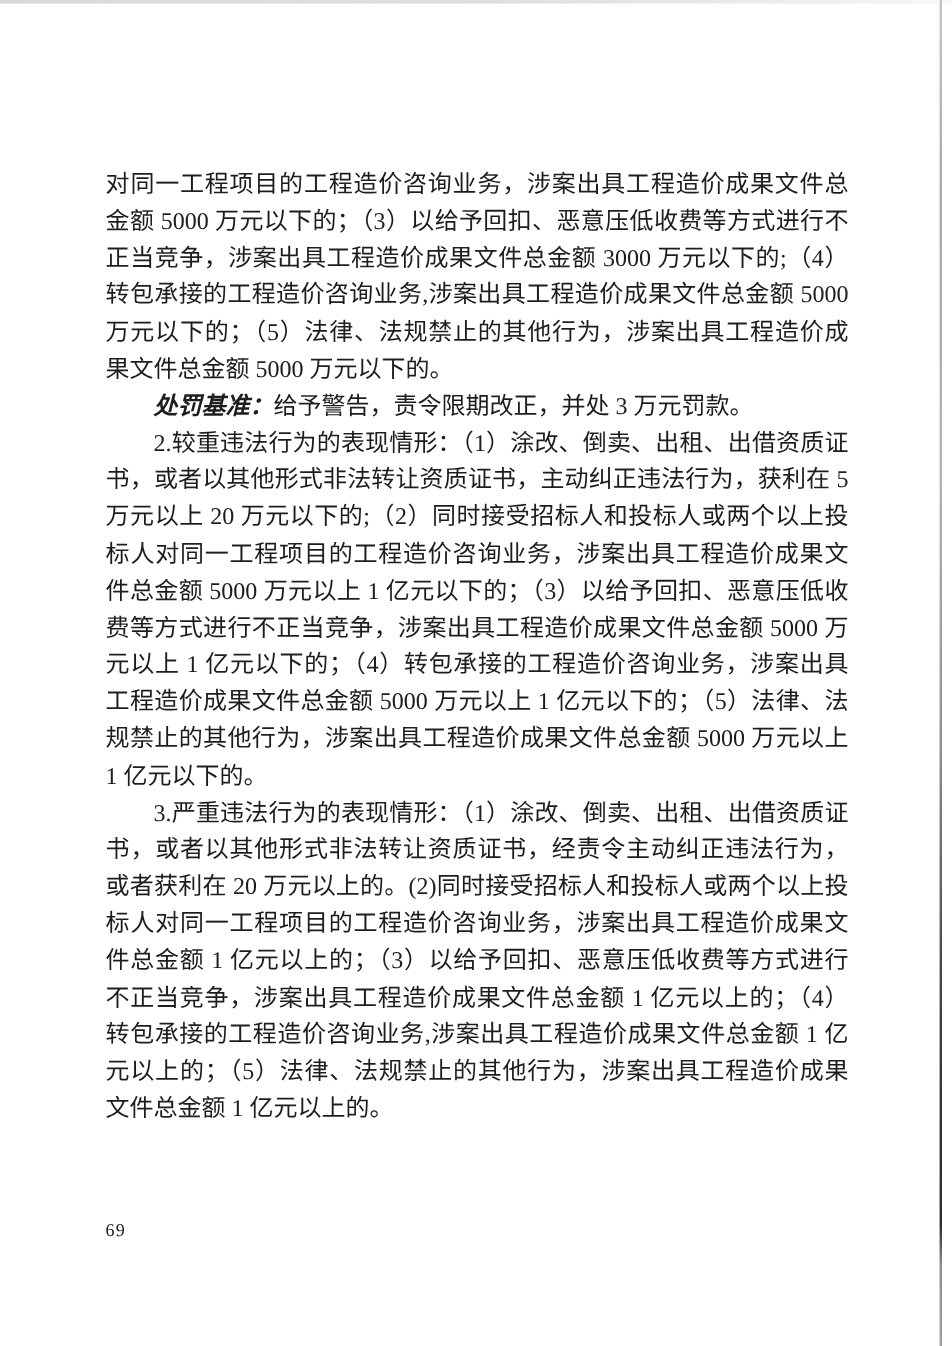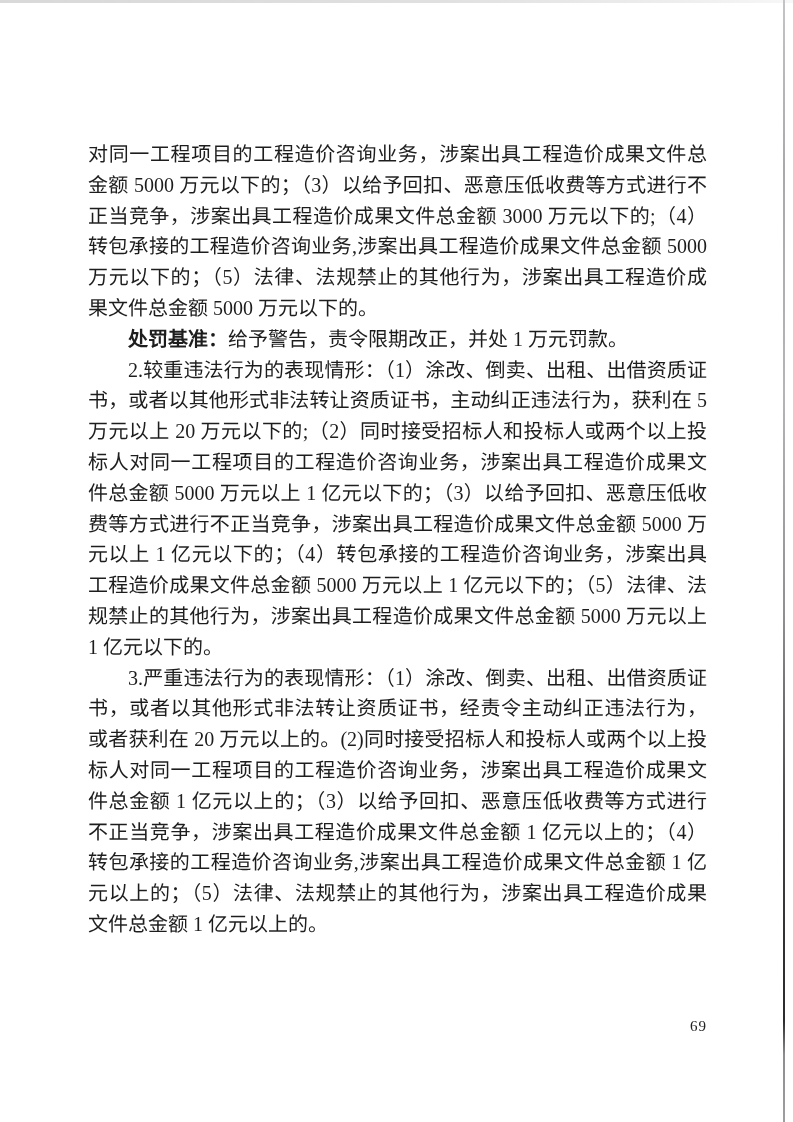--- a/index.html
+++ b/index.html
@@ -54,42 +54,43 @@
     text-justify: inter-ideograph;
     letter-spacing: 0px;
     word-break: break-all;
     margin: 0;
   }
   .para.indent {
     text-indent: 2em;
   }
   .bold {
     font-weight: bold;
+    font-style: italic;
   }
   .footer-pageno {
     position: absolute;
     top: 1018px;
     left: 88px;
     width: 619px;
-    text-align: right;
+    text-align: left;
     font-size: 15px;
     letter-spacing: 1px;
     color: #222222;
   }
 </style>
 </head>
 <body>
 
 <div class="page">
   <div class="scan-top"></div>
   <div class="scan-right"></div>
 
   <div class="content">
     <div>
         <div class="para"><span>对同一工程项目的工程造价咨询业务，涉案出具工程造价成果文件总金额 5000 万元以下的；（3）以给予回扣、恶意压低收费等方式进行不正当竞争，涉案出具工程造价成果文件总金额 3000 万元以下的;（4）转包承接的工程造价咨询业务,涉案出具工程造价成果文件总金额 5000 万元以下的；（5）法律、法规禁止的其他行为，涉案出具工程造价成果文件总金额 5000 万元以下的。</span></div>
-        <div class="para indent"><span class="bold">处罚基准：</span><span>给予警告，责令限期改正，并处 1 万元罚款。</span></div>
+        <div class="para indent"><span class="bold">处罚基准：</span><span>给予警告，责令限期改正，并处 3 万元罚款。</span></div>
         <div class="para indent"><span>2.较重违法行为的表现情形：（1）涂改、倒卖、出租、出借资质证书，或者以其他形式非法转让资质证书，主动纠正违法行为，获利在 5 万元以上 20 万元以下的;（2）同时接受招标人和投标人或两个以上投标人对同一工程项目的工程造价咨询业务，涉案出具工程造价成果文件总金额 5000 万元以上 1 亿元以下的；（3）以给予回扣、恶意压低收费等方式进行不正当竞争，涉案出具工程造价成果文件总金额 5000 万元以上 1 亿元以下的；（4）转包承接的工程造价咨询业务，涉案出具工程造价成果文件总金额 5000 万元以上 1 亿元以下的；（5）法律、法规禁止的其他行为，涉案出具工程造价成果文件总金额 5000 万元以上 1 亿元以下的。</span></div>
         <div class="para indent"><span>3.严重违法行为的表现情形：（1）涂改、倒卖、出租、出借资质证书，或者以其他形式非法转让资质证书，经责令主动纠正违法行为，或者获利在 20 万元以上的。(2)同时接受招标人和投标人或两个以上投标人对同一工程项目的工程造价咨询业务，涉案出具工程造价成果文件总金额 1 亿元以上的；（3）以给予回扣、恶意压低收费等方式进行不正当竞争，涉案出具工程造价成果文件总金额 1 亿元以上的；（4）转包承接的工程造价咨询业务,涉案出具工程造价成果文件总金额 1 亿元以上的；（5）法律、法规禁止的其他行为，涉案出具工程造价成果文件总金额 1 亿元以上的。</span></div>
       </div>
   </div>
 
   <div class="footer-pageno">69</div>
 </div>
 
 </body></html>

